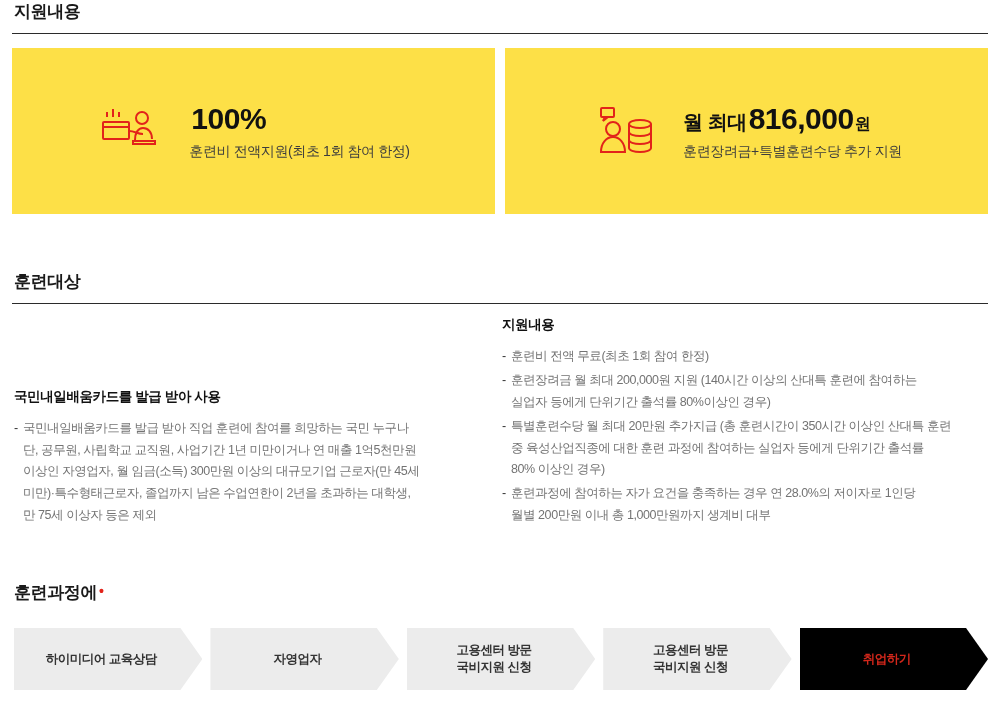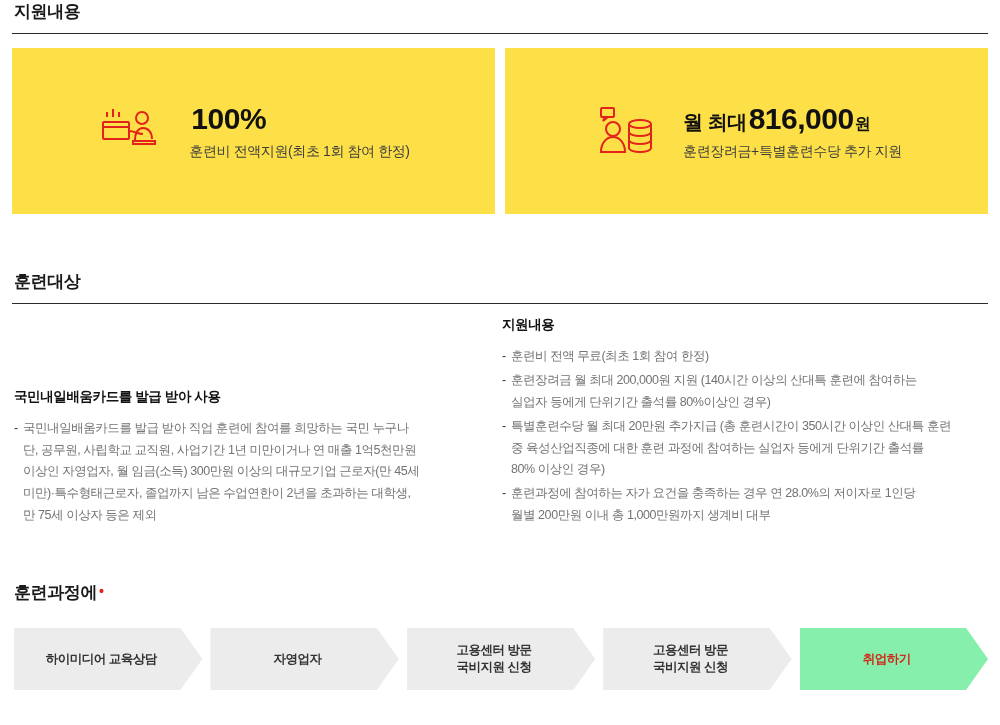--- a/index.html
+++ b/index.html
@@ -146,21 +146,21 @@
     text-align: center;
     font-size: 12.5px;
     font-weight: bold;
     color: #333333;
     letter-spacing: -0.5px;
     line-height: 1.35;
     clip-path: polygon(0 0, calc(100% - 22px) 0, 100% 50%, calc(100% - 22px) 100%, 0 100%);
     padding-right: 14px;
   }
   .step.last {
-    background: #86efac;
+    background: #000000;
     color: #d3271b;
   }
 </style>
 </head>
 <body>
 
 <div class="page">
 
   <section>
     <h3 class="section-title">지원내용</h3>

